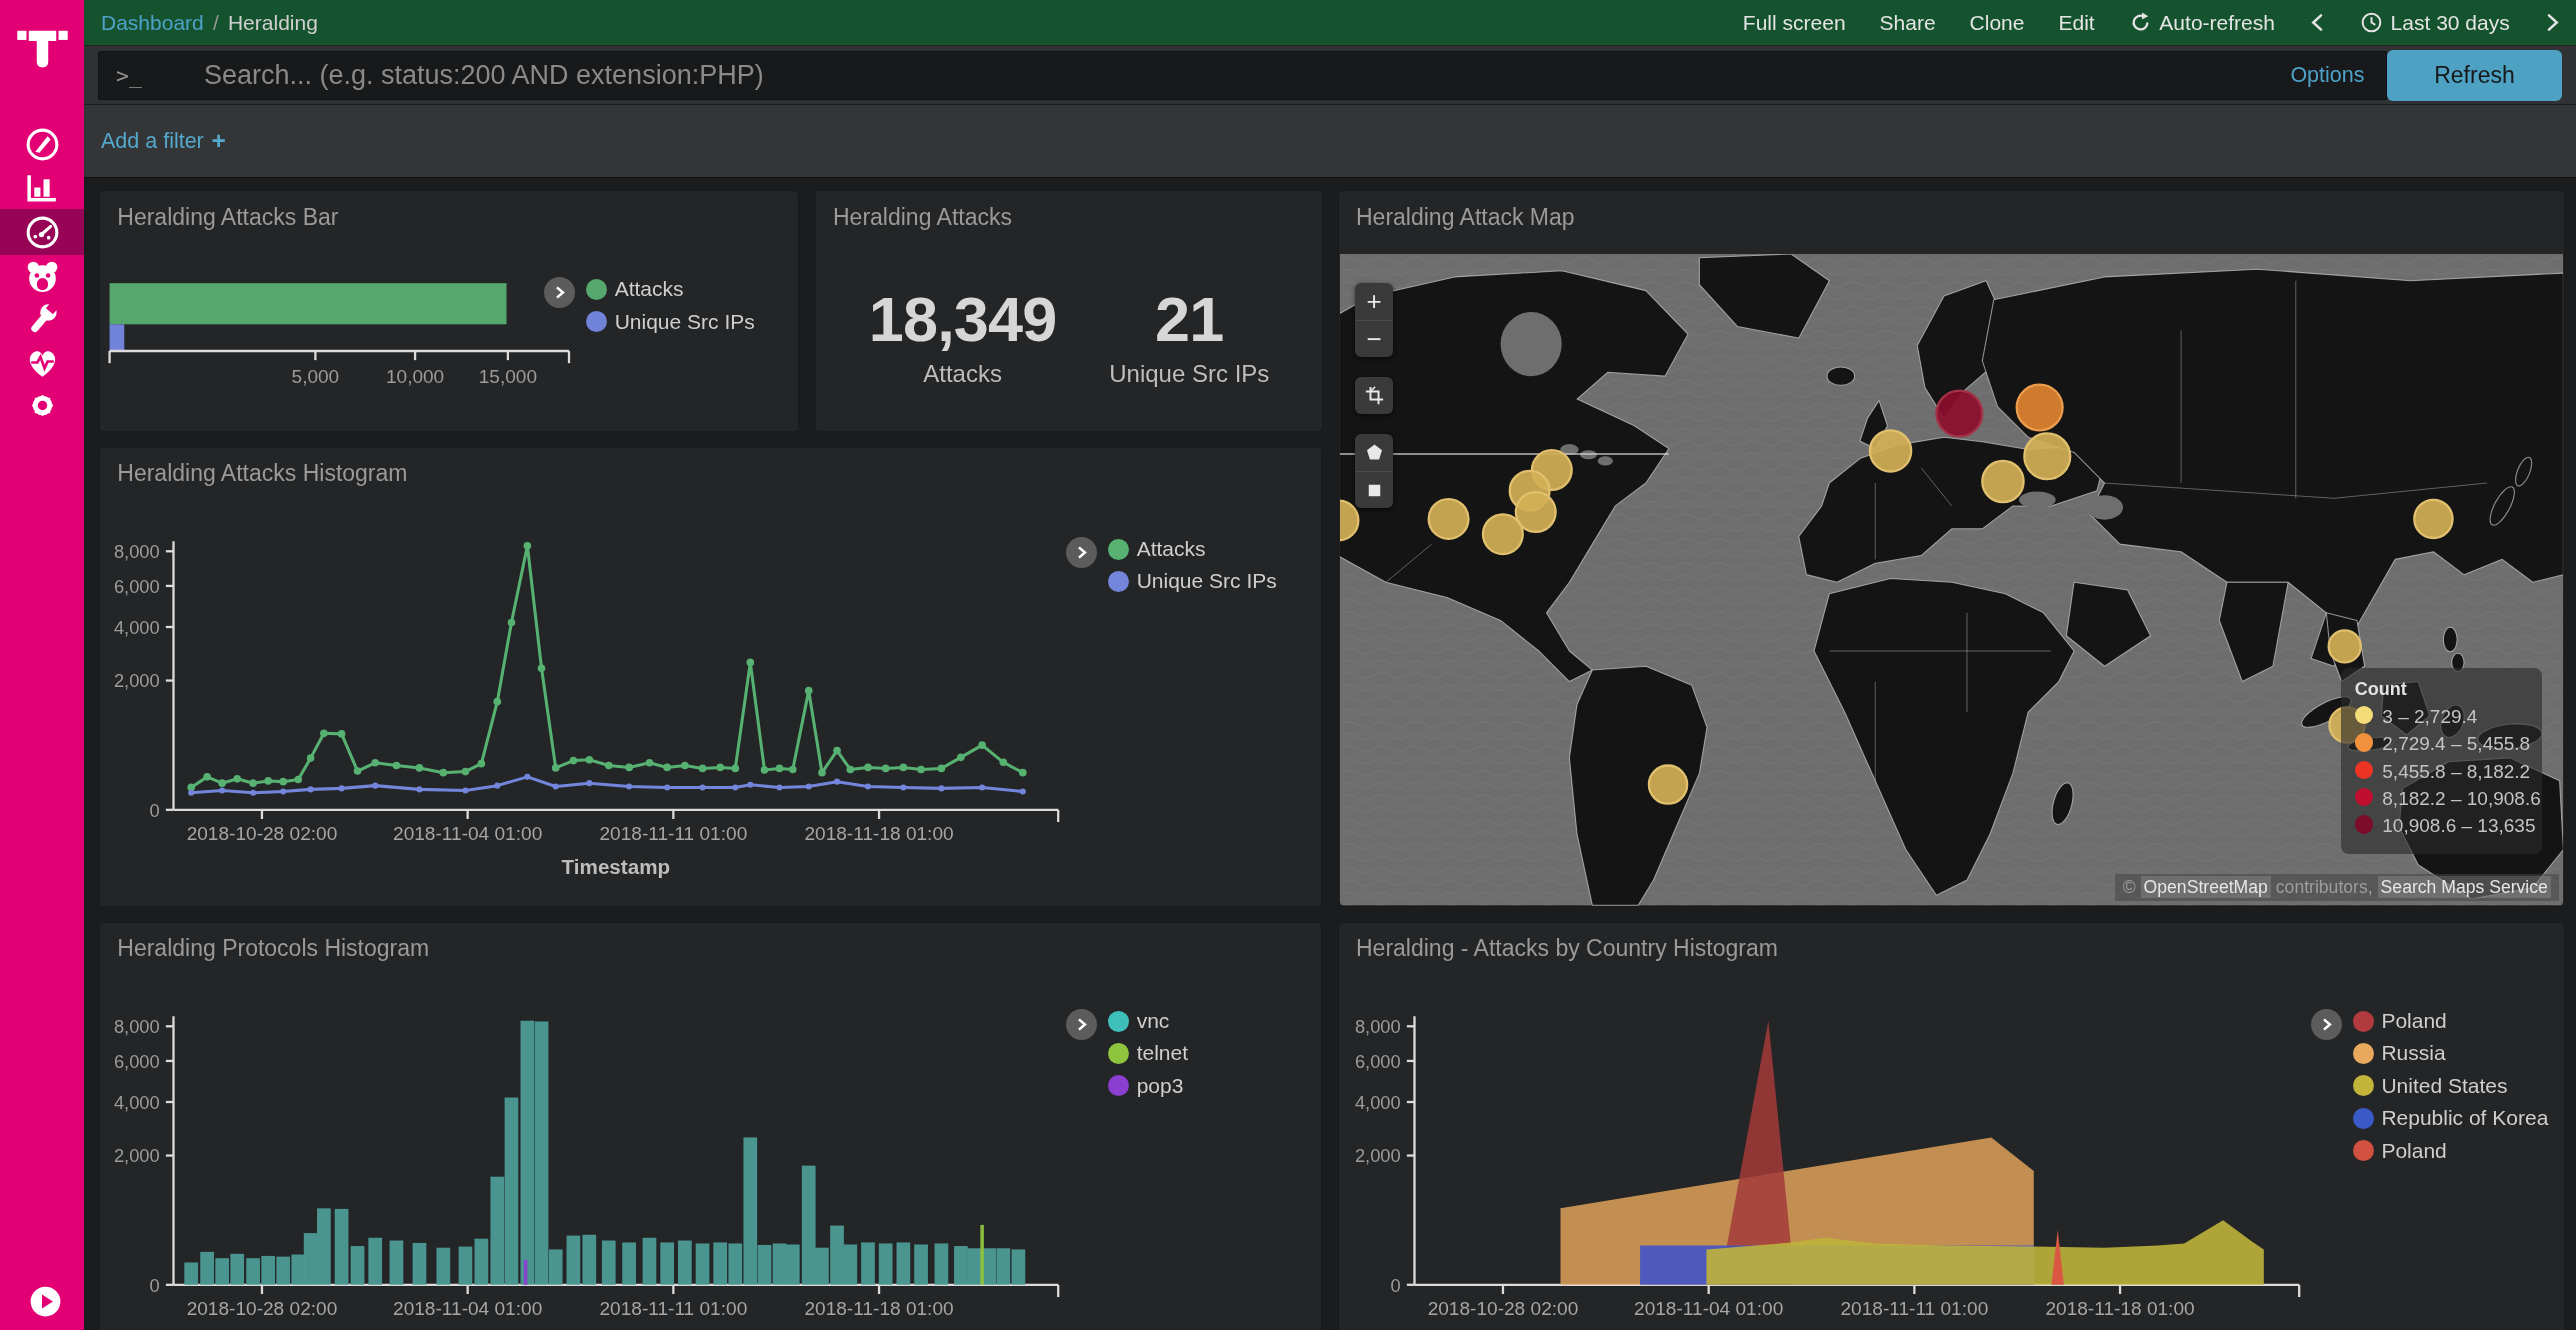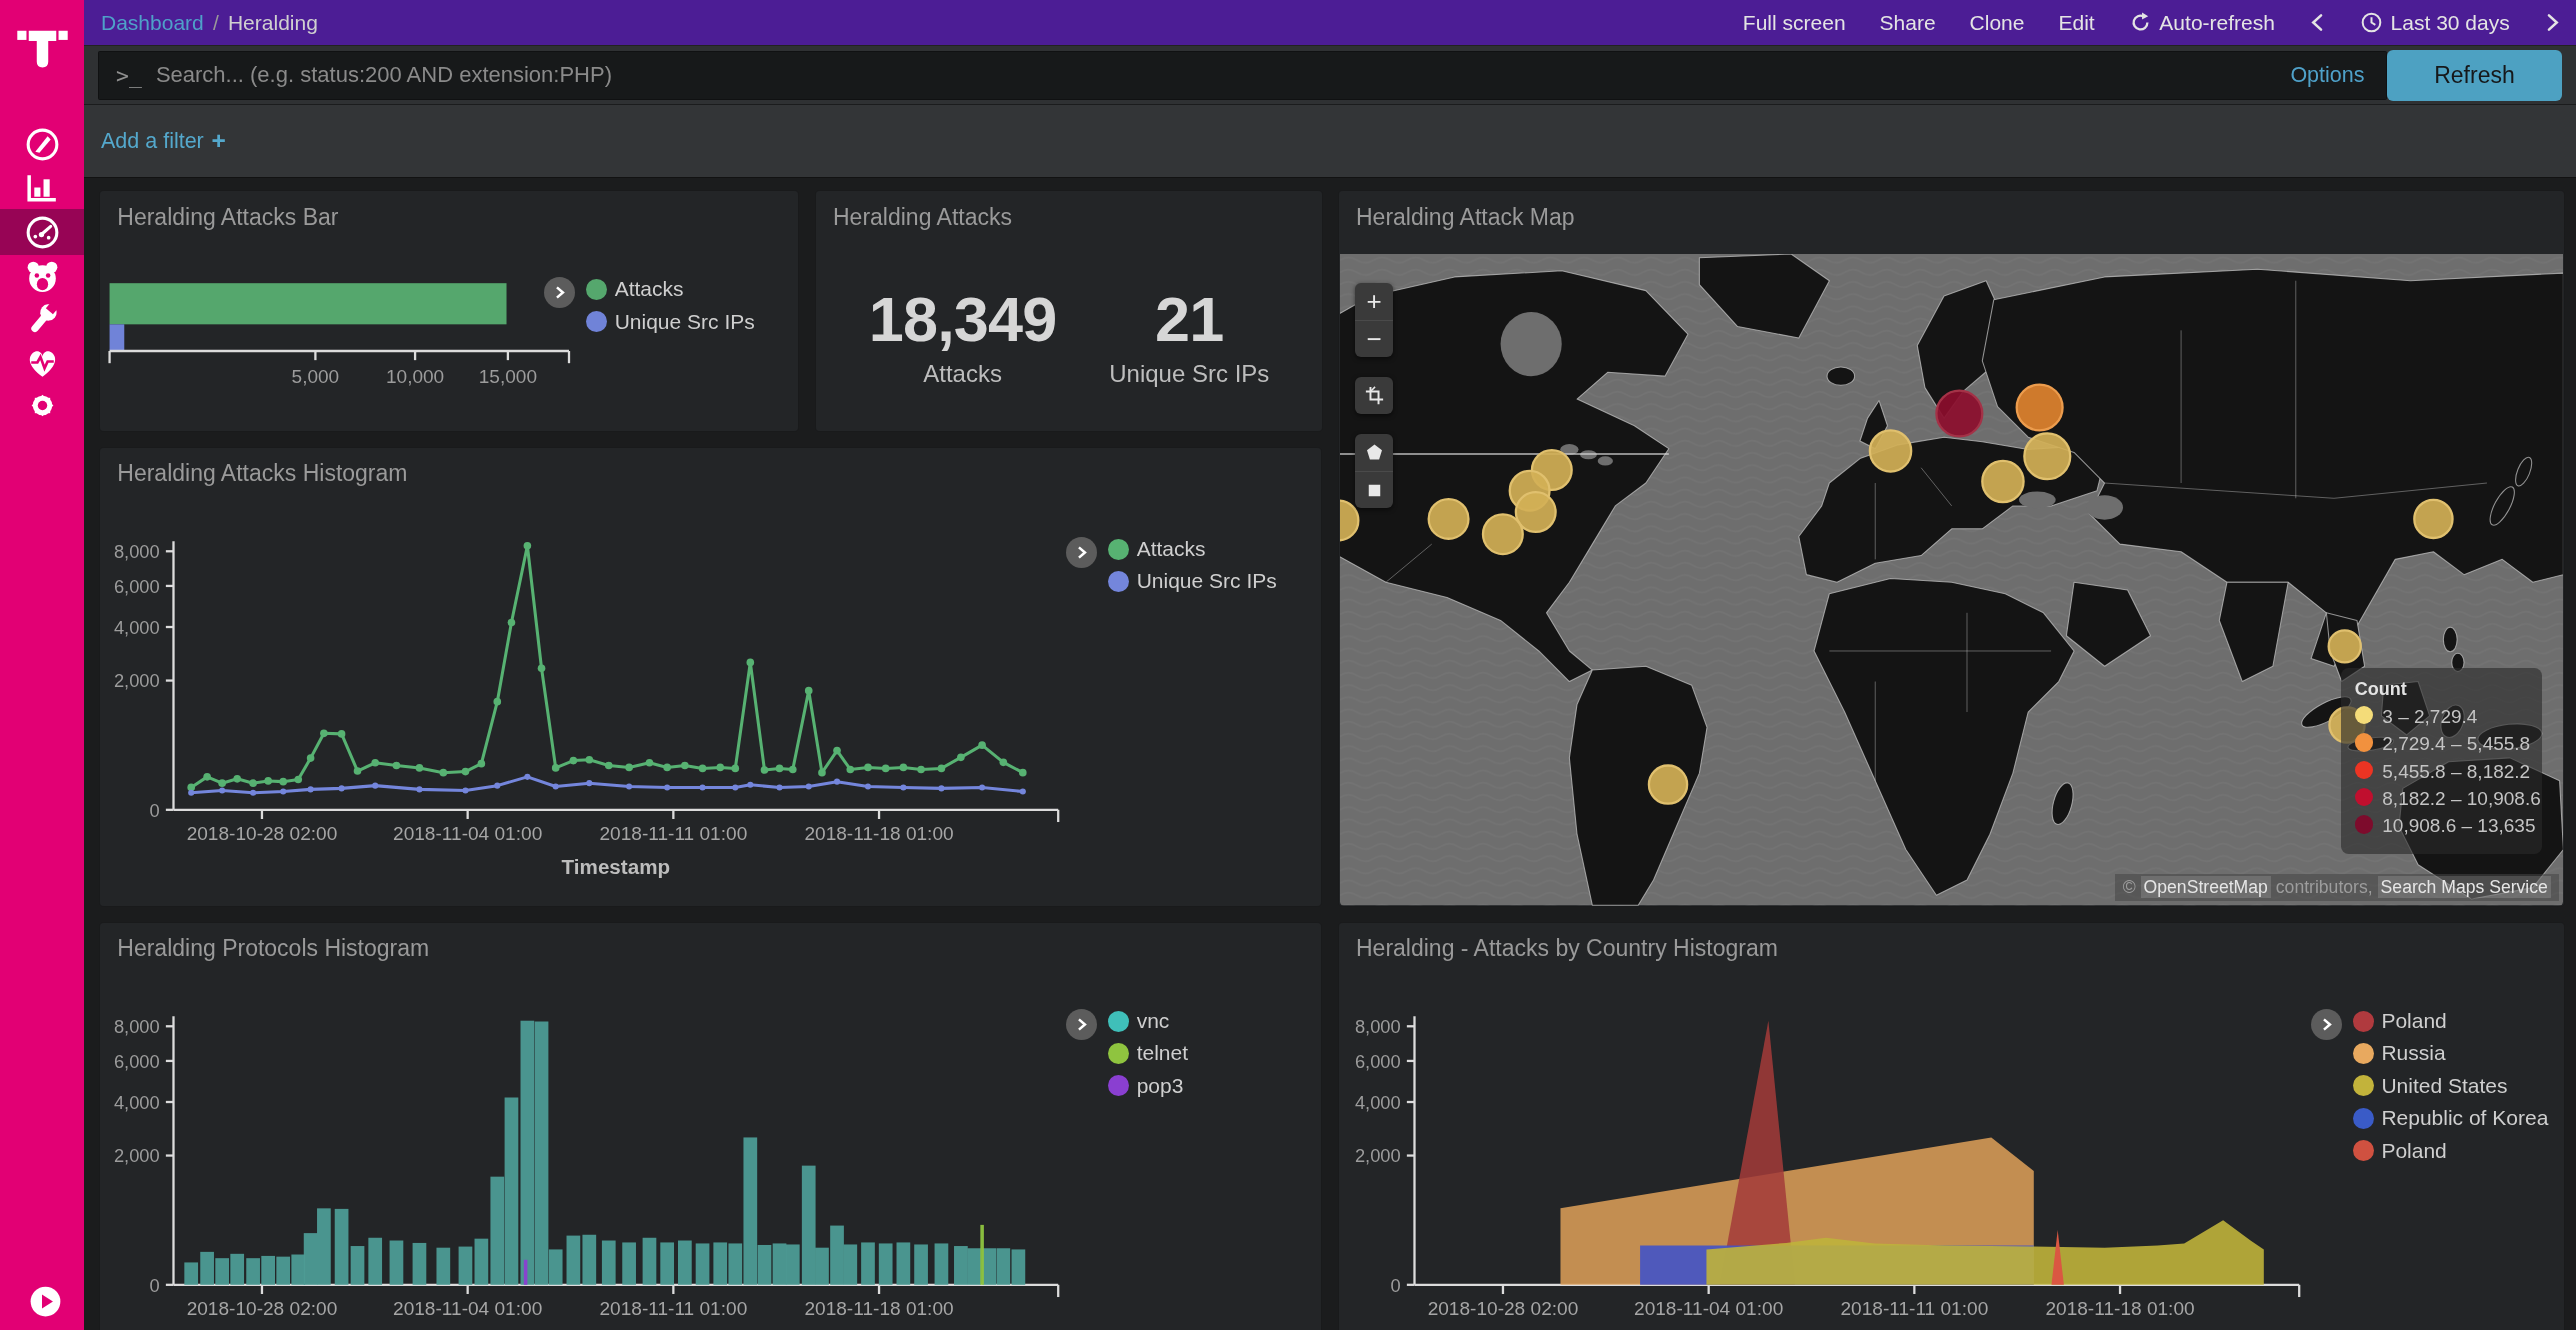--- a/index.html
+++ b/index.html
@@ -7,37 +7,37 @@
               font-family:"Liberation Sans", sans-serif; }
   
   .sidebar { position:absolute; left:0; top:0; width:84px; height:1331px; background:#e20074; z-index:50; }
   .side-logo { position:absolute; left:14.6px; top:17px; width:55px; height:55px; cursor:pointer; }
   .side-nav { position:absolute; top:123px; left:0; width:84px; }
   .side-item { width:84px; height:43px; display:flex; align-items:center; justify-content:center; cursor:pointer; }
   .side-item.selected { background:#970455; height:46px; }
   .side-item svg { width:41px; height:41px; }
   .side-collapse { position:absolute; left:28px; bottom:12.3px; width:35px; height:35px; cursor:pointer; }
   
-  .topnav { position:absolute; left:84px; top:0; right:0; height:46px; background:#4c1d95;
+  .topnav { position:absolute; left:84px; top:0; right:0; height:46px; background:#14532d;
             border-bottom:0.8px solid #222; display:flex; align-items:center; color:#d8d8d8; font-size:21px; }
   .breadcrumb { margin-left:17px; display:flex; align-items:center; gap:9.2px; }
   .breadcrumb .link { color:#4fa1c9; cursor:pointer; }
   .breadcrumb .sep { color:#9a9a9a; }
   .breadcrumb .current { color:#d0d0d0; }
   .topnav-actions { margin-left:auto; display:flex; align-items:center; gap:34px; margin-right:15.3px; color:#e4e4e4; }
   .topnav-actions .act { cursor:pointer; display:flex; align-items:center; gap:7.7px; white-space:nowrap; }
   .topnav-actions svg { width:23px; height:23px; }
   
   .searchrow { position:absolute; left:84px; top:46px; right:0; height:58px; background:#2f3133;
                display:flex; align-items:center; }
   .searchbox { margin-left:14px; height:49px; flex:1; background:#17191a; border:0.8px solid #101112;
                display:flex; align-items:center; border-radius:1.5px; }
   .search-prompt { color:#8f8f8f; font-family:"DejaVu Sans Mono", monospace; font-size:21.5px; margin:0 14px 0 17px; }
-  .search-input { flex:1; background:transparent; border:none; outline:none; color:#c9c9c9; font-size:22px;
-                  font-family:"Liberation Sans", sans-serif; }
+  .search-input { flex:1; background:transparent; border:none; outline:none; color:#c9c9c9; font-size:27px;
+                  font-family:"Liberation Sans", sans-serif;margin-left:48px; }
   .search-input::placeholder { color:#8a8a8a; }
   .options-link { color:#4fa1c9; font-size:21.5px; margin:0 21.5px; cursor:pointer; }
   .refresh-btn { width:175px; height:51px; margin-right:14px; background:#4da1c2; border:none; border-radius:6.1px;
                  color:#16181a; font-size:23px; font-family:"Liberation Sans", sans-serif; cursor:pointer; }
   
   .filterrow { position:absolute; left:84px; top:105px; right:0; height:73px; background:#333537;
                border-bottom:1.5px solid #121212; display:flex; align-items:center; }
   .addfilter { margin-left:17px; color:#54a8cc; font-size:21.5px; cursor:pointer; display:flex; align-items:center; gap:7.7px; }
   .addfilter .plus { font-weight:bold; font-size:24.5px; }
   

